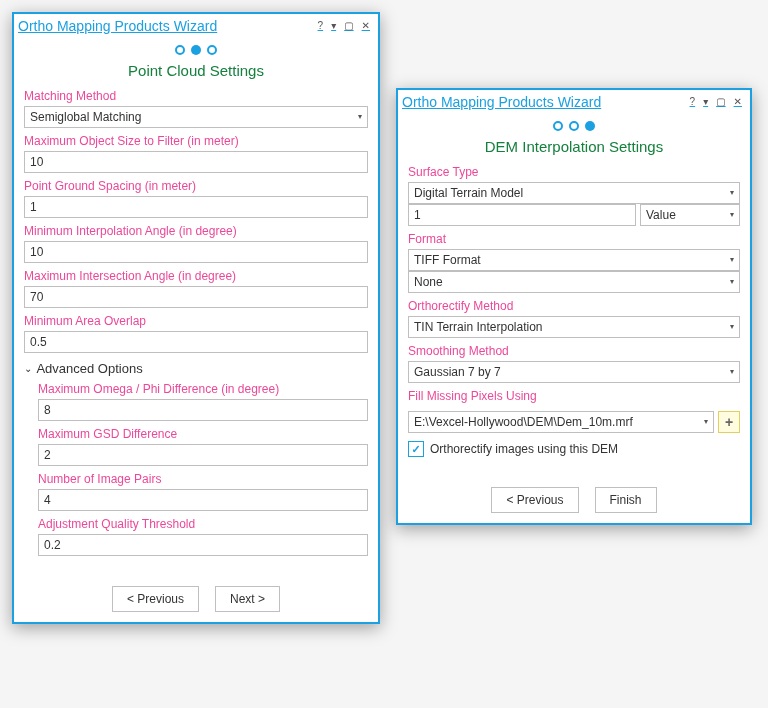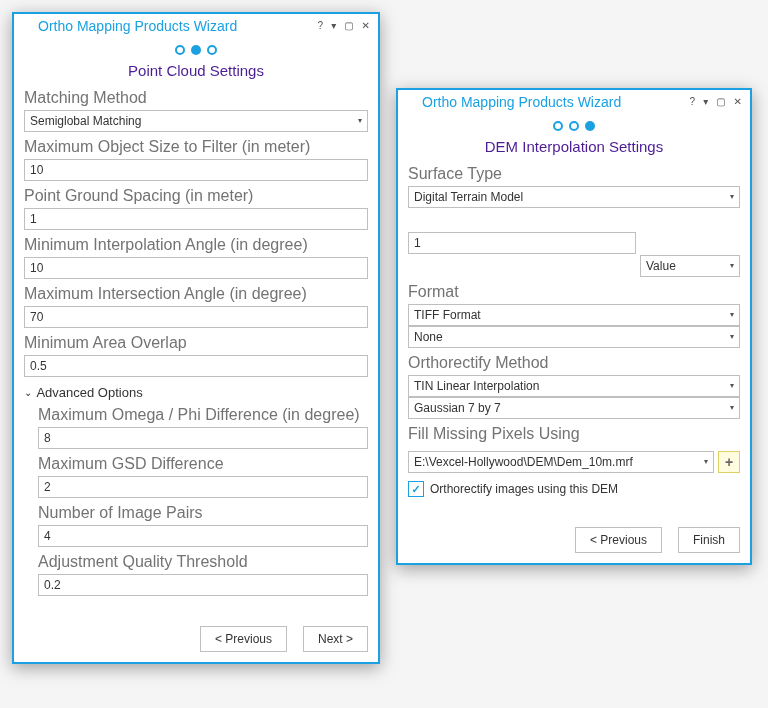--- a/index.html
+++ b/index.html
@@ -28,23 +28,24 @@
   }
   .window.right {
     left: 396px;
     top: 88px;
     width: 356px;
   }
   .titlebar {
     display: flex;
     align-items: center;
     justify-content: space-between;
-    padding: 4px 6px 2px 24px;
+    padding: 4px 6px 2px 4px;
     color: #1ba1e2;
     font-size: 14px;
+    text-decoration: underline;
   }
   .titlebar .controls {
     display: flex;
     gap: 4px;
     align-items: center;
     color: #555;
     font-size: 10px;
   }
   .titlebar .controls span {
     cursor: pointer;
@@ -71,29 +72,29 @@
     border: 2px solid #1ba1e2;
     background: #fff;
   }
   .dot.filled {
     background: #1ba1e2;
   }
   .page-title {
     text-align: center;
     font-size: 15px;
     margin: 4px 0 10px 0;
-    color: #4c1d95;
+    color: #15803d;
   }
   .content {
     padding: 0 10px 10px 10px;
   }
   .field-label {
-    font-size: 16px;
+    font-size: 12px;
     margin: 6px 0 3px 0;
-    color: #737373;
+    color: #ec4899;
   }
   .input, .select {
     width: 100%;
     box-sizing: border-box;
     border: 1px solid #bfbfbf;
     padding: 3px 5px;
     font-size: 12px;
     background: #fff;
     height: 22px;
     line-height: 14px;
@@ -112,21 +113,20 @@
     font-size: 8px;
     color: #555;
   }
   .row {
     display: flex;
     gap: 4px;
     align-items: center;
   }
   .row .select.small {
     flex: 0 0 100px;
-    margin-top: 47px;
   }
   .row .input {
     flex: 1;
   }
   .section-header {
     display: flex;
     align-items: center;
     gap: 4px;
     margin: 8px 0 4px 0;
     font-size: 13px;
@@ -134,21 +134,21 @@
     cursor: pointer;
   }
   .section-header .chev {
     font-size: 10px;
   }
   .indent {
     margin-left: 14px;
   }
   .footer {
     display: flex;
-    justify-content: flex-end;
+    justify-content: center;
     gap: 16px;
     padding: 10px;
     border-top: none;
     margin-top: 10px;
   }
   .btn {
     border: 1px solid #bfbfbf;
     background: #fff;
     padding: 5px 14px;
     font-size: 12px;
@@ -308,24 +308,25 @@
       <span class="caret">▾</span>
     </div>
 
     <div class="select">
       <span>None</span>
       <span class="caret">▾</span>
     </div>
 
     <div class="field-label">Orthorectify Method</div>
     <div class="select">
-      <span>TIN Linear Interpolation</span>
-      <span class="caret">▾</span>
-    </div>
-
+      <span>TIN Terrain Interpolation</span>
+      <span class="caret">▾</span>
+    </div>
+
+    <div class="field-label">Smoothing Method</div>
     <div class="select">
       <span>Gaussian 7 by 7</span>
       <span class="caret">▾</span>
     </div>
 
     <div class="field-label">Fill Missing Pixels Using</div>
     <div class="path-row">
       <div class="select">
         <span>E:\Vexcel-Hollywood\DEM\Dem_10m.mrf</span>
         <span class="caret">▾</span>

